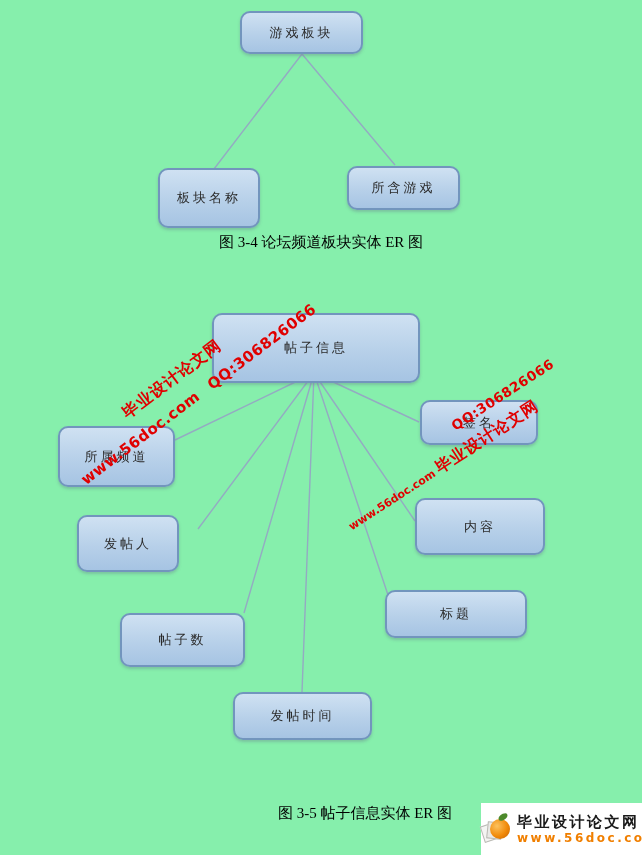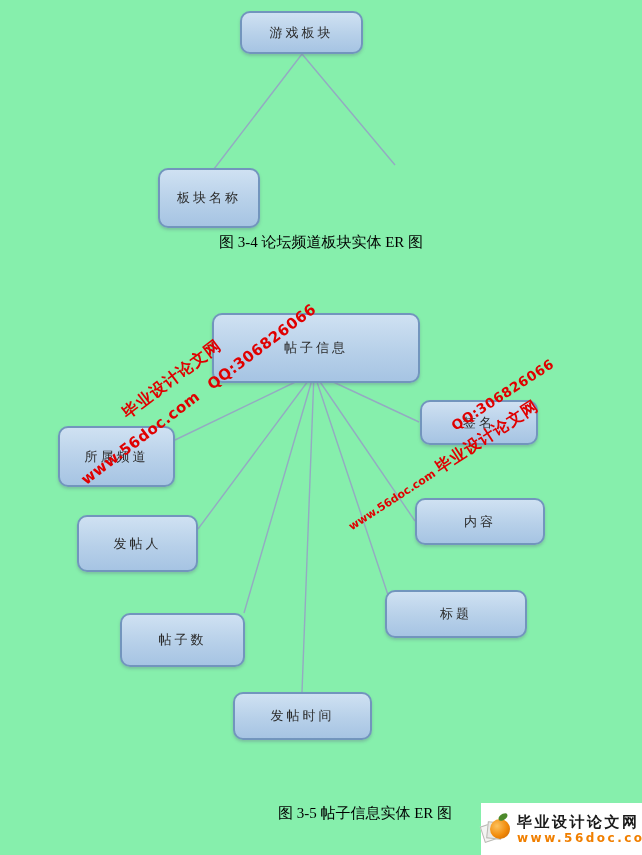--- a/index.html
+++ b/index.html
@@ -96,43 +96,46 @@
       <line x1="314" y1="373" x2="419" y2="422"></line>
     </g>
   </svg>
 
   <div class="node" style="left:240px;top:11px;width:123px;height:43px">
     <span class="node-label">游戏板块</span>
   </div>
   <div class="node" style="left:158px;top:168px;width:102px;height:60px">
     <span class="node-label">板块名称</span>
   </div>
+  <div class="node" style="left:347px;top:166px;width:113px;height:44px">
+    <span class="node-label">所含游戏</span>
+  </div>
   <div class="caption caption-1">
     <span>图 3-4 论坛频道板块实体 ER 图</span>
   </div>
 
   <div class="node" style="left:212px;top:313px;width:208px;height:70px">
     <span class="node-label">帖子信息</span>
   </div>
   <div class="node" style="left:58px;top:426px;width:117px;height:61px">
     <span class="node-label">所属频道</span>
   </div>
-  <div class="node" style="left:77px;top:515px;width:121px;height:57px">
+  <div class="node" style="left:77px;top:515px;width:102px;height:57px">
     <span class="node-label">发帖人</span>
   </div>
   <div class="node" style="left:120px;top:613px;width:125px;height:54px">
     <span class="node-label">帖子数</span>
   </div>
   <div class="node" style="left:233px;top:692px;width:139px;height:48px">
     <span class="node-label">发帖时间</span>
   </div>
   <div class="node" style="left:385px;top:590px;width:142px;height:48px">
     <span class="node-label">标题</span>
   </div>
-  <div class="node" style="left:415px;top:498px;width:130px;height:47px">
+  <div class="node" style="left:415px;top:498px;width:130px;height:57px">
     <span class="node-label">内容</span>
   </div>
   <div class="node" style="left:420px;top:400px;width:118px;height:45px">
     <span class="node-label">签名</span>
   </div>
   <div class="caption caption-2">
     <span>图 3-5 帖子信息实体 ER 图</span>
   </div>
 
   <div class="wm wm-a">

